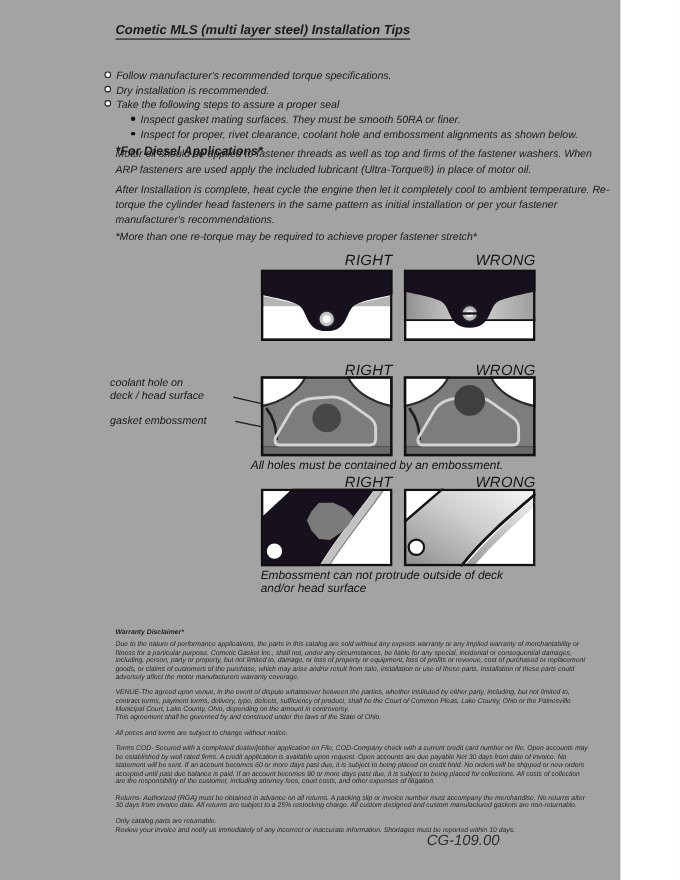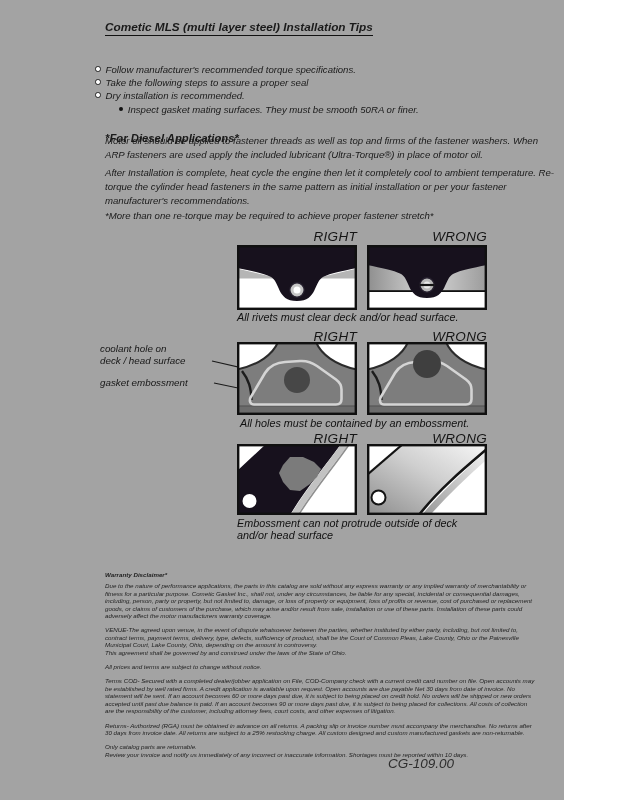--- a/index.html
+++ b/index.html
@@ -47,30 +47,34 @@
 
   <div class="abs title">Cometic MLS (multi layer steel) Installation Tips</div>
 
   <div class="abs bullets">
     <div class="brow">
       <span class="dot o"></span>
       <span>Follow manufacturer's recommended torque specifications.</span>
     </div>
     <div class="brow">
       <span class="dot o"></span>
-      <span>Take the following steps to assure a proper seal</span>
+      <span>Dry installation is recommended.</span>
     </div>
     <div class="brow">
       <span class="dot o"></span>
-      <span>Dry installation is recommended.</span>
+      <span>Take the following steps to assure a proper seal</span>
     </div>
     <div class="sub">
       <div class="brow">
         <span class="dot f"></span>
         <span>Inspect gasket mating surfaces.  They must be smooth 50RA or finer.</span>
+      </div>
+      <div class="brow">
+        <span class="dot f"></span>
+        <span>Inspect for proper, rivet clearance, coolant hole and embossment alignments as shown below.</span>
       </div>
     </div>
   </div>
 
   <div class="abs diesel-h">*For Diesel Applications*</div>
   <div class="abs bodyp p1">Motor oil should be applied to fastener threads as well as top and firms of the fastener washers. When ARP fasteners are used apply the included lubricant (Ultra-Torque®) in place of motor oil.</div>
   <div class="abs bodyp p3">*More than one re-torque may be required to achieve proper fastener stretch*</div>
   <div class="abs bodyp p2">After Installation is complete, heat cycle the engine then let it completely cool to ambient temperature. Re-torque the cylinder head fasteners in the same pattern as initial installation or per your fastener manufacturer's recommendations.</div>
 
   <div class="abs dlab lcol" style="top:229px">RIGHT</div>
@@ -98,21 +102,20 @@
     <rect y="20" width="120" height="26" fill="url(#d1g)"></rect>
     <rect y="45.2" width="120" height="1.8" fill="#101010"></rect>
     <rect y="47" width="120" height="18" fill="#ffffff"></rect>
     <path d="M0,0 H120 V20 C105,23 93,25.5 87,28.5 C76,33.5 81,53 60,53 C39,53 44,33.5 33,28.5 C27,25.5 15,23 0,20 Z" fill="#17111d"></path>
     <circle cx="60" cy="40" r="7.2" fill="#b9b9b9" stroke="#26202e" stroke-width="1.4"></circle>
     <circle cx="60" cy="40" r="3.5" fill="#e9e9e9"></circle>
     <rect x="52.5" y="38.9" width="15" height="2.2" fill="#141414"></rect>
     <rect x="1.2" y="1.2" width="117.6" height="62.6" fill="none" stroke="#101010" stroke-width="2.4"></rect>
   </svg>
 
-  <div class="abs cap" style="left:237px;top:311px">All rivets must clear deck and/or head surface.</div>
 
   <div class="abs dlab lcol" style="top:329px">RIGHT</div>
   <div class="abs dlab rcol" style="top:329px">WRONG</div>
 
   <div class="abs d2lab" style="top:343px">
     <div>coolant hole on</div>
     <div>deck / head surface</div>
   </div>
   <div class="abs d2lab" style="top:377px">gasket embossment</div>
 
@@ -138,21 +141,21 @@
     <rect y="64" width="120" height="9" fill="#6b6b6b"></rect>
     <rect y="63.4" width="120" height="1.2" fill="#565656"></rect>
     <path d="M0,0 H41 C36,12 22,23 0,27.5 Z" fill="#ffffff" stroke="#2b2b2b" stroke-width="2"></path>
     <path d="M120,0 H79 C84,12 98,23 120,27.5 Z" fill="#ffffff" stroke="#2b2b2b" stroke-width="2"></path>
     <path d="M5,29 C12,38 14,46 14.5,58" stroke="#1c1c1c" stroke-width="2.4" fill="none"></path>
     <path d="M17,62.5 C13.5,62.5 12,59.5 13.5,55.5 L28,31 C32,24.5 40,20.5 48,20 L63,19 C69,18.6 75,20.5 80,24 L99,37.5 C103,40.5 104.5,43.5 104.5,47.5 L104.5,57 C104.5,61 102.5,62.5 99,62.5 Z" fill="none" stroke="#d4d4d4" stroke-width="2.6"></path>
     <circle cx="60" cy="22" r="14" fill="#3f3f3f"></circle>
     <rect x="1.2" y="1.2" width="117.6" height="70.6" fill="none" stroke="#101010" stroke-width="2.4"></rect>
   </svg>
 
-  <div class="abs cap" style="left:240px;top:417px">All holes must be contained by an embossment.</div>
+  <div class="abs cap" style="left:228px;top:417px">All holes must be contained by an embossment.</div>
 
   <div class="abs dlab lcol" style="top:431px">RIGHT</div>
   <div class="abs dlab rcol" style="top:431px">WRONG</div>
 
   <svg class="abs panel lcol" style="top:444px" width="120" height="71" viewBox="0 0 120 71">
     <rect width="120" height="71" fill="#ffffff"></rect>
     <path d="M0,27 L29,0 H104 C88,22 68,46 53,71 L0,71 Z" fill="#17111d"></path>
     <path d="M108,0 C92,22 72,46 57,71" stroke="#c2c2c2" stroke-width="6" fill="none"></path>
     <path d="M112.5,0 C96.5,23 76.5,47 61.5,71" stroke="#8f8f8f" stroke-width="1.6" fill="none"></path>
     <polygon points="46,21 53,13 66,13 77,18 84,25 80,33 73,40 63,47 53,46 46,38 42,29" fill="#7b7b7b"></polygon>

